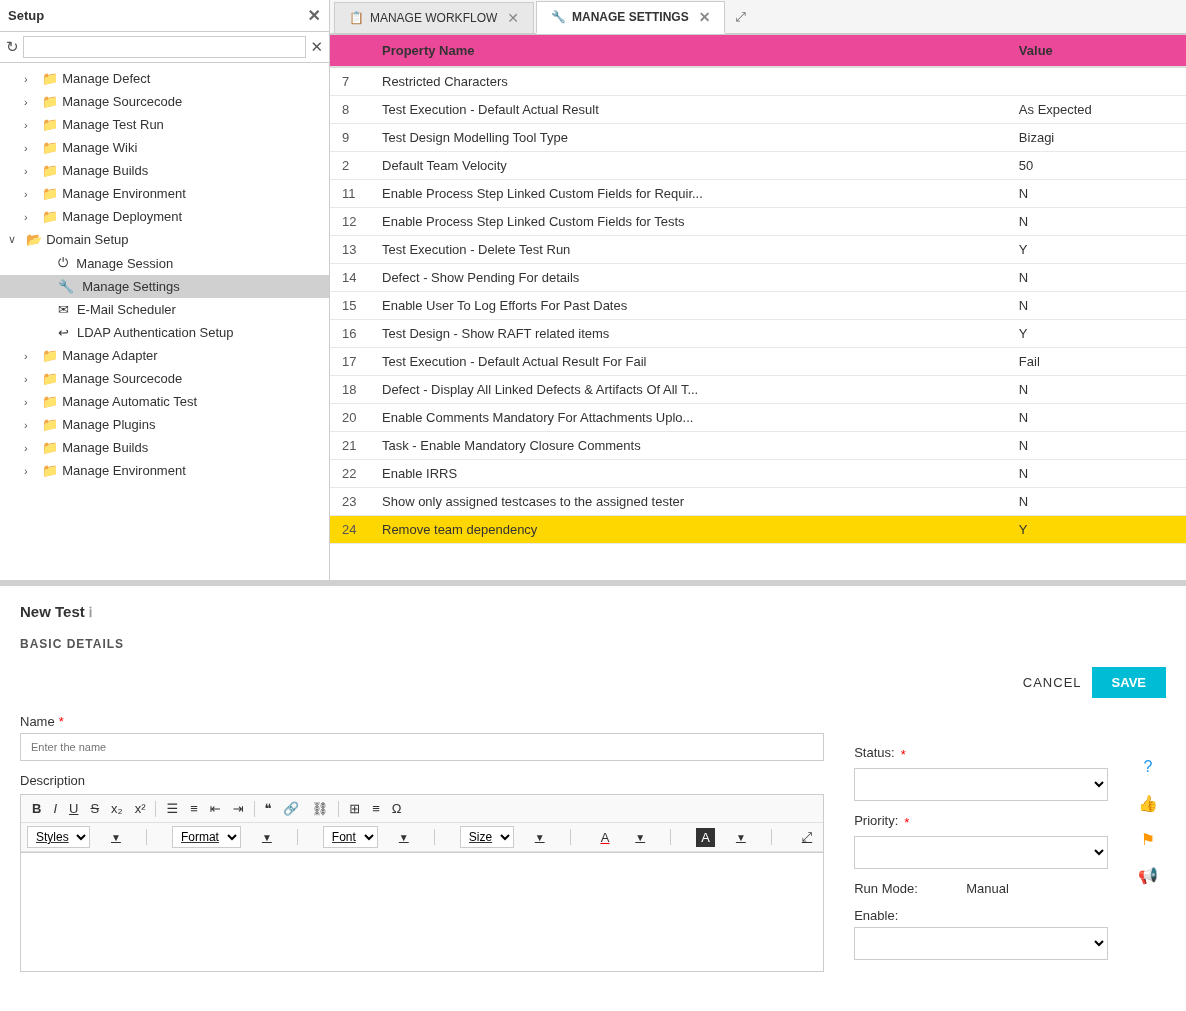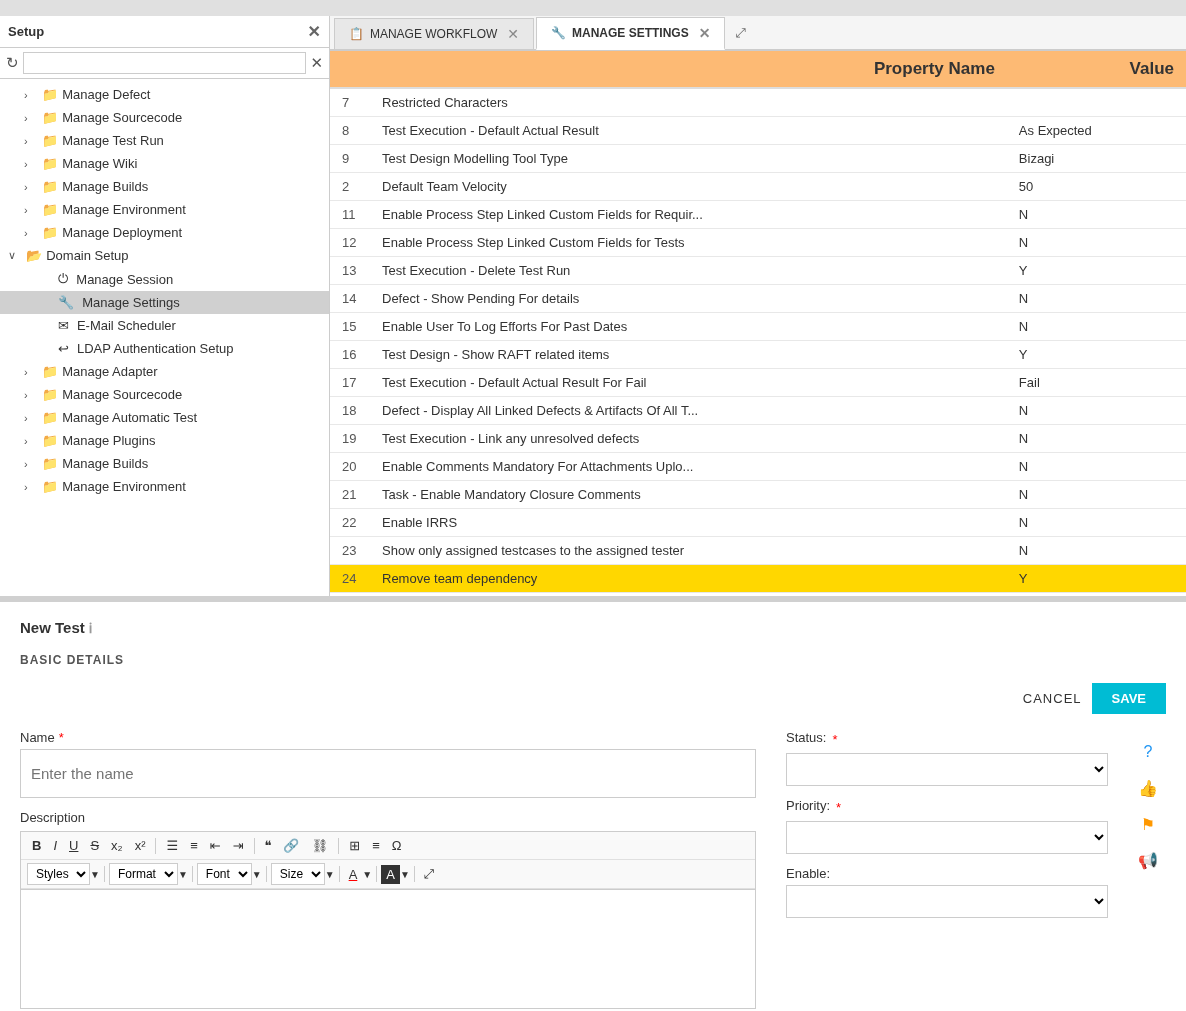--- a/index.html
+++ b/index.html
@@ -3,21 +3,20 @@
   <meta charset="utf-8">
   <style>
     * { box-sizing: border-box; margin: 0; padding: 0; }
     body { font-family: Arial, sans-serif; font-size: 13px; background: #e0e0e0; color: #333; }
 
     
     .top-section {
       display: flex;
       height: 580px;
       background: #fff;
-      margin-top: 16px;
     }
 
     
     .sidebar {
       width: 330px;
       min-width: 330px;
       border-right: 1px solid #ccc;
       display: flex;
       flex-direction: column;
       background: #fff;
@@ -112,25 +111,25 @@
     
     .table-area {
       flex: 1;
       overflow-y: auto;
     }
     .settings-table {
       width: 100%;
       border-collapse: collapse;
     }
     .settings-table thead th {
-      background: #fdba74;
+      background: #ec4899;
       font-weight: bold;
-      font-size: 17px;
+      font-size: 13px;
       padding: 8px 12px;
-      text-align: right;
+      text-align: left;
       border-bottom: 2px solid #ddd;
       position: sticky;
       top: 0;
       z-index: 1;
     }
     .settings-table tbody tr { border-bottom: 1px solid #e8e8e8; }
     .settings-table tbody td {
       padding: 6px 12px;
       font-size: 13px;
     }
@@ -168,20 +167,21 @@
     .section-label {
       font-size: 12px;
       font-weight: bold;
       letter-spacing: 1px;
       color: #555;
       margin-bottom: 16px;
     }
     .form-layout {
       display: flex;
       gap: 30px;
+      align-items: flex-end;
     }
     .form-left { flex: 1; }
     .form-right { width: 380px; }
     .form-actions {
       display: flex;
       justify-content: flex-end;
       align-items: center;
       gap: 10px;
       margin-bottom: 16px;
     }
@@ -208,22 +208,22 @@
       font-size: 13px;
       margin-bottom: 4px;
       display: flex;
       align-items: center;
       gap: 4px;
     }
     .required { color: red; }
     .form-input {
       width: 100%;
       border: 1px solid #ccc;
-      padding: 15px 10px;
-      font-size: 15px;
+      padding: 7px 10px;
+      font-size: 11px;
       outline: none;
       color: #999;
       margin-bottom: 12px;
     }
     .form-select {
       width: 100%;
       border: 1px solid #ccc;
       padding: 7px 10px;
       font-size: 13px;
       background: #fff;
@@ -252,22 +252,23 @@
       padding: 2px 5px;
       cursor: pointer;
       font-size: 13px;
       color: #333;
     }
     .toolbar-sep { width: 1px; height: 16px; background: #ccc; margin: 0 3px; }
     .toolbar-row2 {
       display: flex;
       align-items: center;
       padding: 3px 6px;
-      gap: 0;
+      gap: 21px;
       border-bottom: 1px solid #e0e0e0;
+      text-decoration: underline;
     }
     .toolbar-select {
       border: 1px solid #ccc;
       font-size: 12px;
       padding: 2px 4px;
       background: #fff;
     }
     .editor-body {
       border: 1px solid #ccc;
       min-height: 120px;
@@ -500,25 +501,20 @@
       <td>Y</td>
     </tr>
               <tr>
       <td class="row-num">17</td>
       <td>Test Execution - Default Actual Result For Fail</td>
       <td>Fail</td>
     </tr>
               <tr>
       <td class="row-num">18</td>
       <td>Defect - Display All Linked Defects &amp; Artifacts Of All T...</td>
-      <td>N</td>
-    </tr>
-              <tr>
-      <td class="row-num">19</td>
-      <td>Test Execution - Link any unresolved defects</td>
       <td>N</td>
     </tr>
               <tr>
       <td class="row-num">20</td>
       <td>Enable Comments Mandatory For Attachments Uplo...</td>
       <td>N</td>
     </tr>
               <tr>
       <td class="row-num">21</td>
       <td>Task - Enable Mandatory Closure Comments</td>
@@ -639,20 +635,24 @@
             </select>
 
             <div style="display:flex; align-items:center; gap:6px; margin-bottom:4px;">
               <span class="field-label">Priority:</span>
               <span class="required">*</span>
             </div>
             <select class="form-select">
               <option value=""></option>
             </select>
 
+            <div class="run-mode-row">
+              <span class="run-mode-label">Run Mode:</span>
+              <span class="run-mode-value">Manual</span>
+            </div>
 
             <div class="field-label">Enable:</div>
             <select class="form-select">
               <option value=""></option>
             </select>
           </div>
 
           <div class="side-icons">
             <div class="side-icon-btn help">?</div>
             <div class="side-icon-btn thumbup">👍</div>

